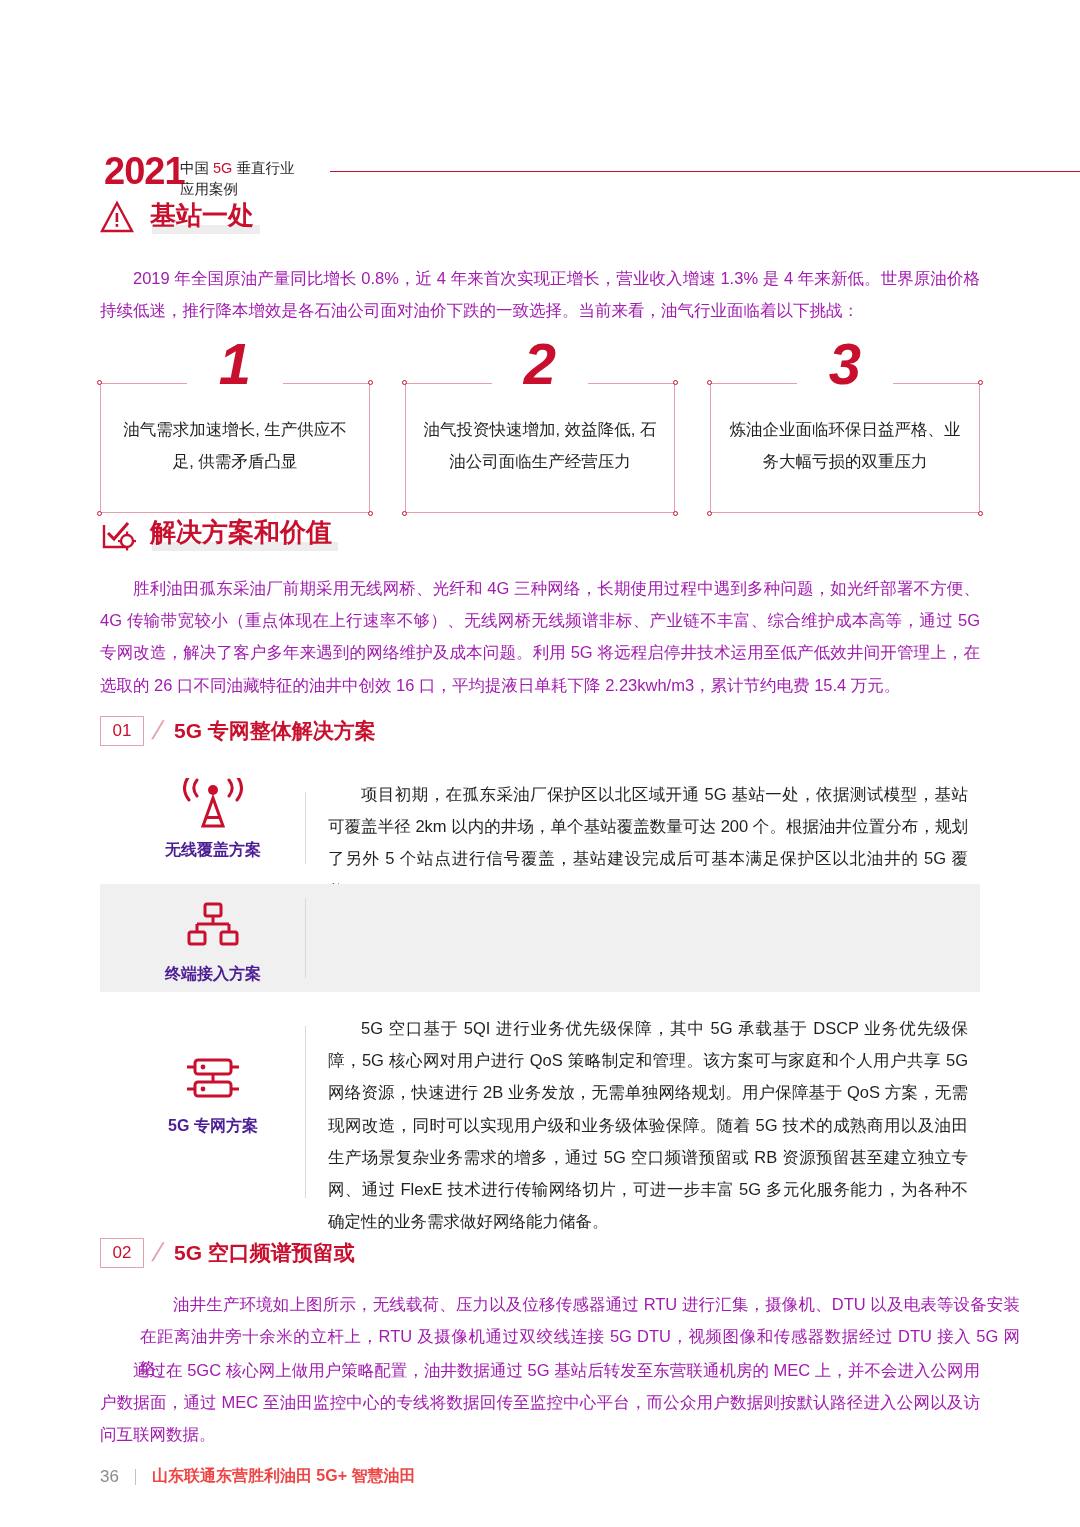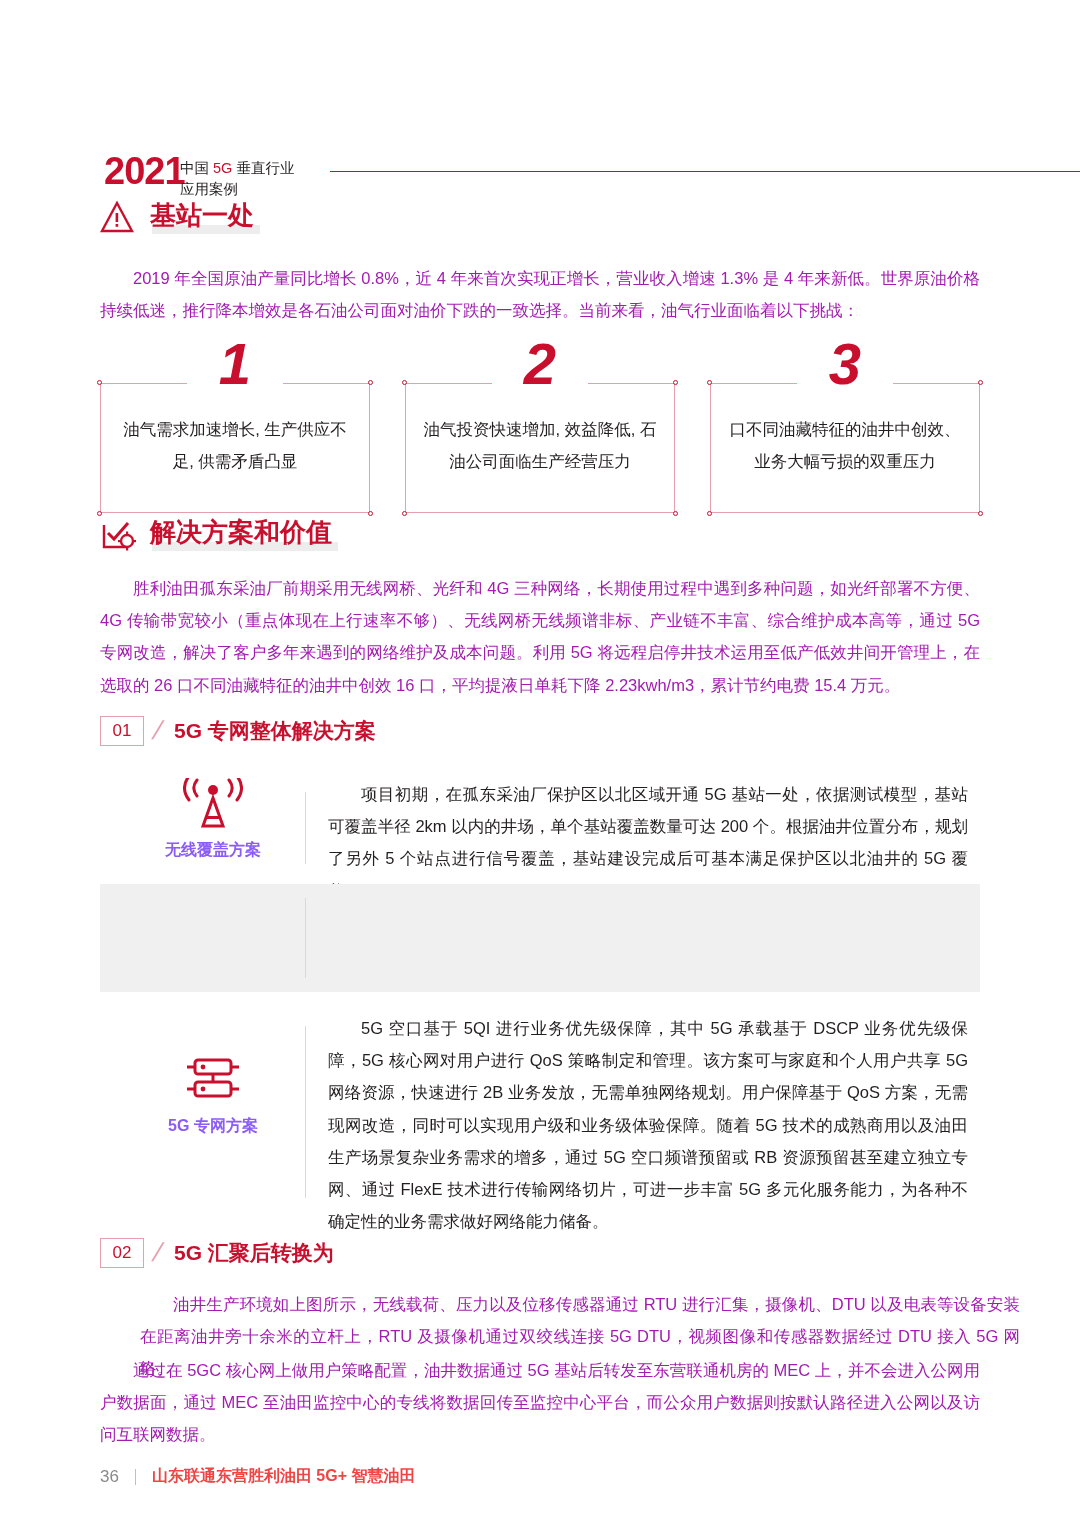--- a/index.html
+++ b/index.html
@@ -218,21 +218,21 @@
   }
   .srow .icon-col .glyph {
     margin: 0 auto;
     height: 52px;
     width: 60px;
   }
   .srow .icon-col .cap {
     margin-top: 10px;
     font-size: 16px;
     font-weight: bold;
-    color: #8b5cf6;
+    color: #4c1d95;
     white-space: nowrap;
   }
   .srow .divider {
     position: absolute;
     left: 205px;
     top: 14px;
     bottom: 14px;
     width: 1px;
     background: #d9d9d9;
   }
@@ -317,21 +317,21 @@
   <span class="corner" style="left:-3px; top:-3px;"></span>
   <span class="corner" style="right:-3px; top:-3px;"></span>
   <span class="corner" style="left:-3px; bottom:-3px;"></span>
   <span class="corner" style="right:-3px; bottom:-3px;"></span>
 </div>
 
 <div class="challenge" style="left:710px;">
   <div class="frame"></div>
   <div class="notch"></div>
   <div class="num">3</div>
-  <div class="ctext">口不同油藏特征的油井中创效、业务大幅亏损的双重压力</div>
+  <div class="ctext">炼油企业面临环保日益严格、业务大幅亏损的双重压力</div>
   <span class="corner" style="left:-3px; top:-3px;"></span>
   <span class="corner" style="right:-3px; top:-3px;"></span>
   <span class="corner" style="left:-3px; bottom:-3px;"></span>
   <span class="corner" style="right:-3px; bottom:-3px;"></span>
 </div>
 
 <div class="sec-head" style="top:517px;">
   <span class="ico">
     <svg width="38" height="36" viewBox="0 0 38 36">
       <path d="M4 8 L4 30 L26 30" fill="none" stroke="#c8102e" stroke-width="2.4"></path>
@@ -367,20 +367,31 @@
         <rect x="23" y="38" width="14" height="3" fill="#c8102e"></rect>
       </svg>
     </div>
     <div class="cap">无线覆盖方案</div>
   </div>
   <div class="divider"></div>
   <div class="body">项目初期，在孤东采油厂保护区以北区域开通 5G 基站一处，依据测试模型，基站可覆盖半径 2km 以内的井场，单个基站覆盖数量可达 200 个。根据油井位置分布，规划了另外 5 个站点进行信号覆盖，基站建设完成后可基本满足保护区以北油井的 5G 覆盖。</div>
 </div>
 
 <div class="srow shaded" style="top:884px; height:108px; padding-top:24px;">
+  <div class="icon-col" style="top:18px;">
+    <div class="glyph">
+      <svg width="60" height="52" viewBox="0 0 60 52">
+        <rect x="22" y="2" width="16" height="12" rx="2" fill="none" stroke="#c8102e" stroke-width="3"></rect>
+        <path d="M30 14 L30 22 M14 22 L46 22 M14 22 L14 30 M46 22 L46 30" fill="none" stroke="#c8102e" stroke-width="3"></path>
+        <rect x="6" y="30" width="16" height="12" rx="2" fill="none" stroke="#c8102e" stroke-width="3"></rect>
+        <rect x="38" y="30" width="16" height="12" rx="2" fill="none" stroke="#c8102e" stroke-width="3"></rect>
+      </svg>
+    </div>
+    <div class="cap">终端接入方案</div>
+  </div>
   <div class="divider"></div>
 </div>
 
 <div class="srow" style="top:1012px; height:200px;">
   <div class="icon-col" style="top:42px;">
     <div class="glyph">
       <svg width="60" height="52" viewBox="0 0 60 52">
         <rect x="12" y="6" width="36" height="14" rx="3" fill="none" stroke="#c8102e" stroke-width="3"></rect>
         <rect x="12" y="28" width="36" height="14" rx="3" fill="none" stroke="#c8102e" stroke-width="3"></rect>
         <circle cx="20" cy="13" r="2.4" fill="#c8102e"></circle>
@@ -391,21 +402,21 @@
     </div>
     <div class="cap">5G 专网方案</div>
   </div>
   <div class="divider"></div>
   <div class="body">5G 空口基于 5QI 进行业务优先级保障，其中 5G 承载基于 DSCP 业务优先级保障，5G 核心网对用户进行 QoS 策略制定和管理。该方案可与家庭和个人用户共享 5G 网络资源，快速进行 2B 业务发放，无需单独网络规划。用户保障基于 QoS 方案，无需现网改造，同时可以实现用户级和业务级体验保障。随着 5G 技术的成熟商用以及油田生产场景复杂业务需求的增多，通过 5G 空口频谱预留或 RB 资源预留甚至建立独立专网、通过 FlexE 技术进行传输网络切片，可进一步丰富 5G 多元化服务能力，为各种不确定性的业务需求做好网络能力储备。</div>
 </div>
 
 <div class="numbar" style="top:1238px;">
   <span class="badge">02</span>
   <span class="slash">/</span>
-  <span class="label">5G 汇聚后转换为</span>
+  <span class="label">5G 空口频谱预留或</span>
 </div>
 
 <div class="para indent" style="left:100px; top:1288px; width:880px;margin-left:40px;">油井生产环境如上图所示，无线载荷、压力以及位移传感器通过 RTU 进行汇集，摄像机、DTU 以及电表等设备安装在距离油井旁十余米的立杆上，RTU 及摄像机通过双绞线连接 5G DTU，视频图像和传感器数据经过 DTU 接入 5G 网络。</div>
 
 <div class="para indent" style="left:100px; top:1354px; width:880px;">通过在 5GC 核心网上做用户策略配置，油井数据通过 5G 基站后转发至东营联通机房的 MEC 上，并不会进入公网用户数据面，通过 MEC 至油田监控中心的专线将数据回传至监控中心平台，而公众用户数据则按默认路径进入公网以及访问互联网数据。</div>
 
 <div class="footer">
   <span class="pg">36</span>
   <span class="bar"></span>
   <span class="ftxt">山东联通东营胜利油田 5G+ 智慧油田</span>

